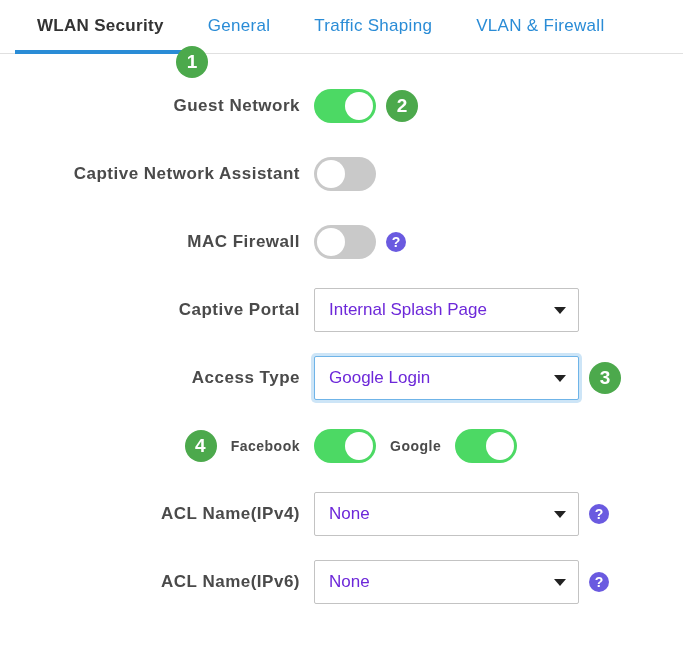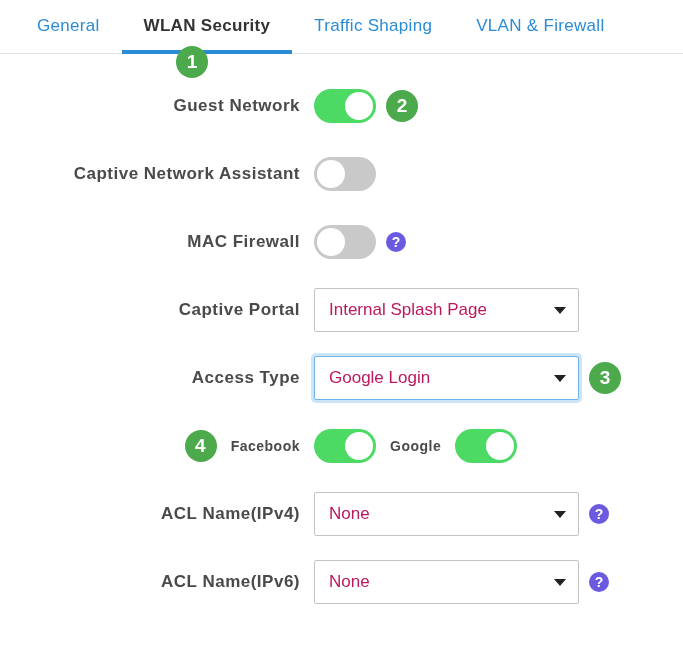--- a/index.html
+++ b/index.html
@@ -95,21 +95,21 @@
     position: relative;
     width: 265px;
     height: 44px;
     border: 1px solid #c3c3c3;
     border-radius: 2px;
     background: #fff;
     display: flex;
     align-items: center;
     padding: 0 34px 0 14px;
     font-size: 17px;
-    color: #be185d;
+    color: #6d28d9;
     cursor: pointer;
   }
   .select.hl {
     border: 1px solid #6fb4e8;
     box-shadow: 0 0 0 3px rgba(111,180,232,0.35);
   }
   .select .caret {
     position: absolute;
     right: 12px;
     top: 50%;
@@ -145,22 +145,22 @@
     font-size: 14px;
     font-weight: 700;
     color: #4a4a4a;
     letter-spacing: 0.5px;
   }
 </style>
 </head>
 <body>
 
 <div class="tabs">
+  <div class="tab active">WLAN Security</div>
   <div class="tab">General</div>
-  <div class="tab active">WLAN Security</div>
   <div class="tab">Traffic Shaping</div>
   <div class="tab">VLAN &amp; Firewall</div>
   <span class="marker marker-tab">1</span>
 </div>
 
 <div class="form-area">
 
   <div class="row">
     <div class="row-label">Guest Network</div>
     <div class="row-control">

